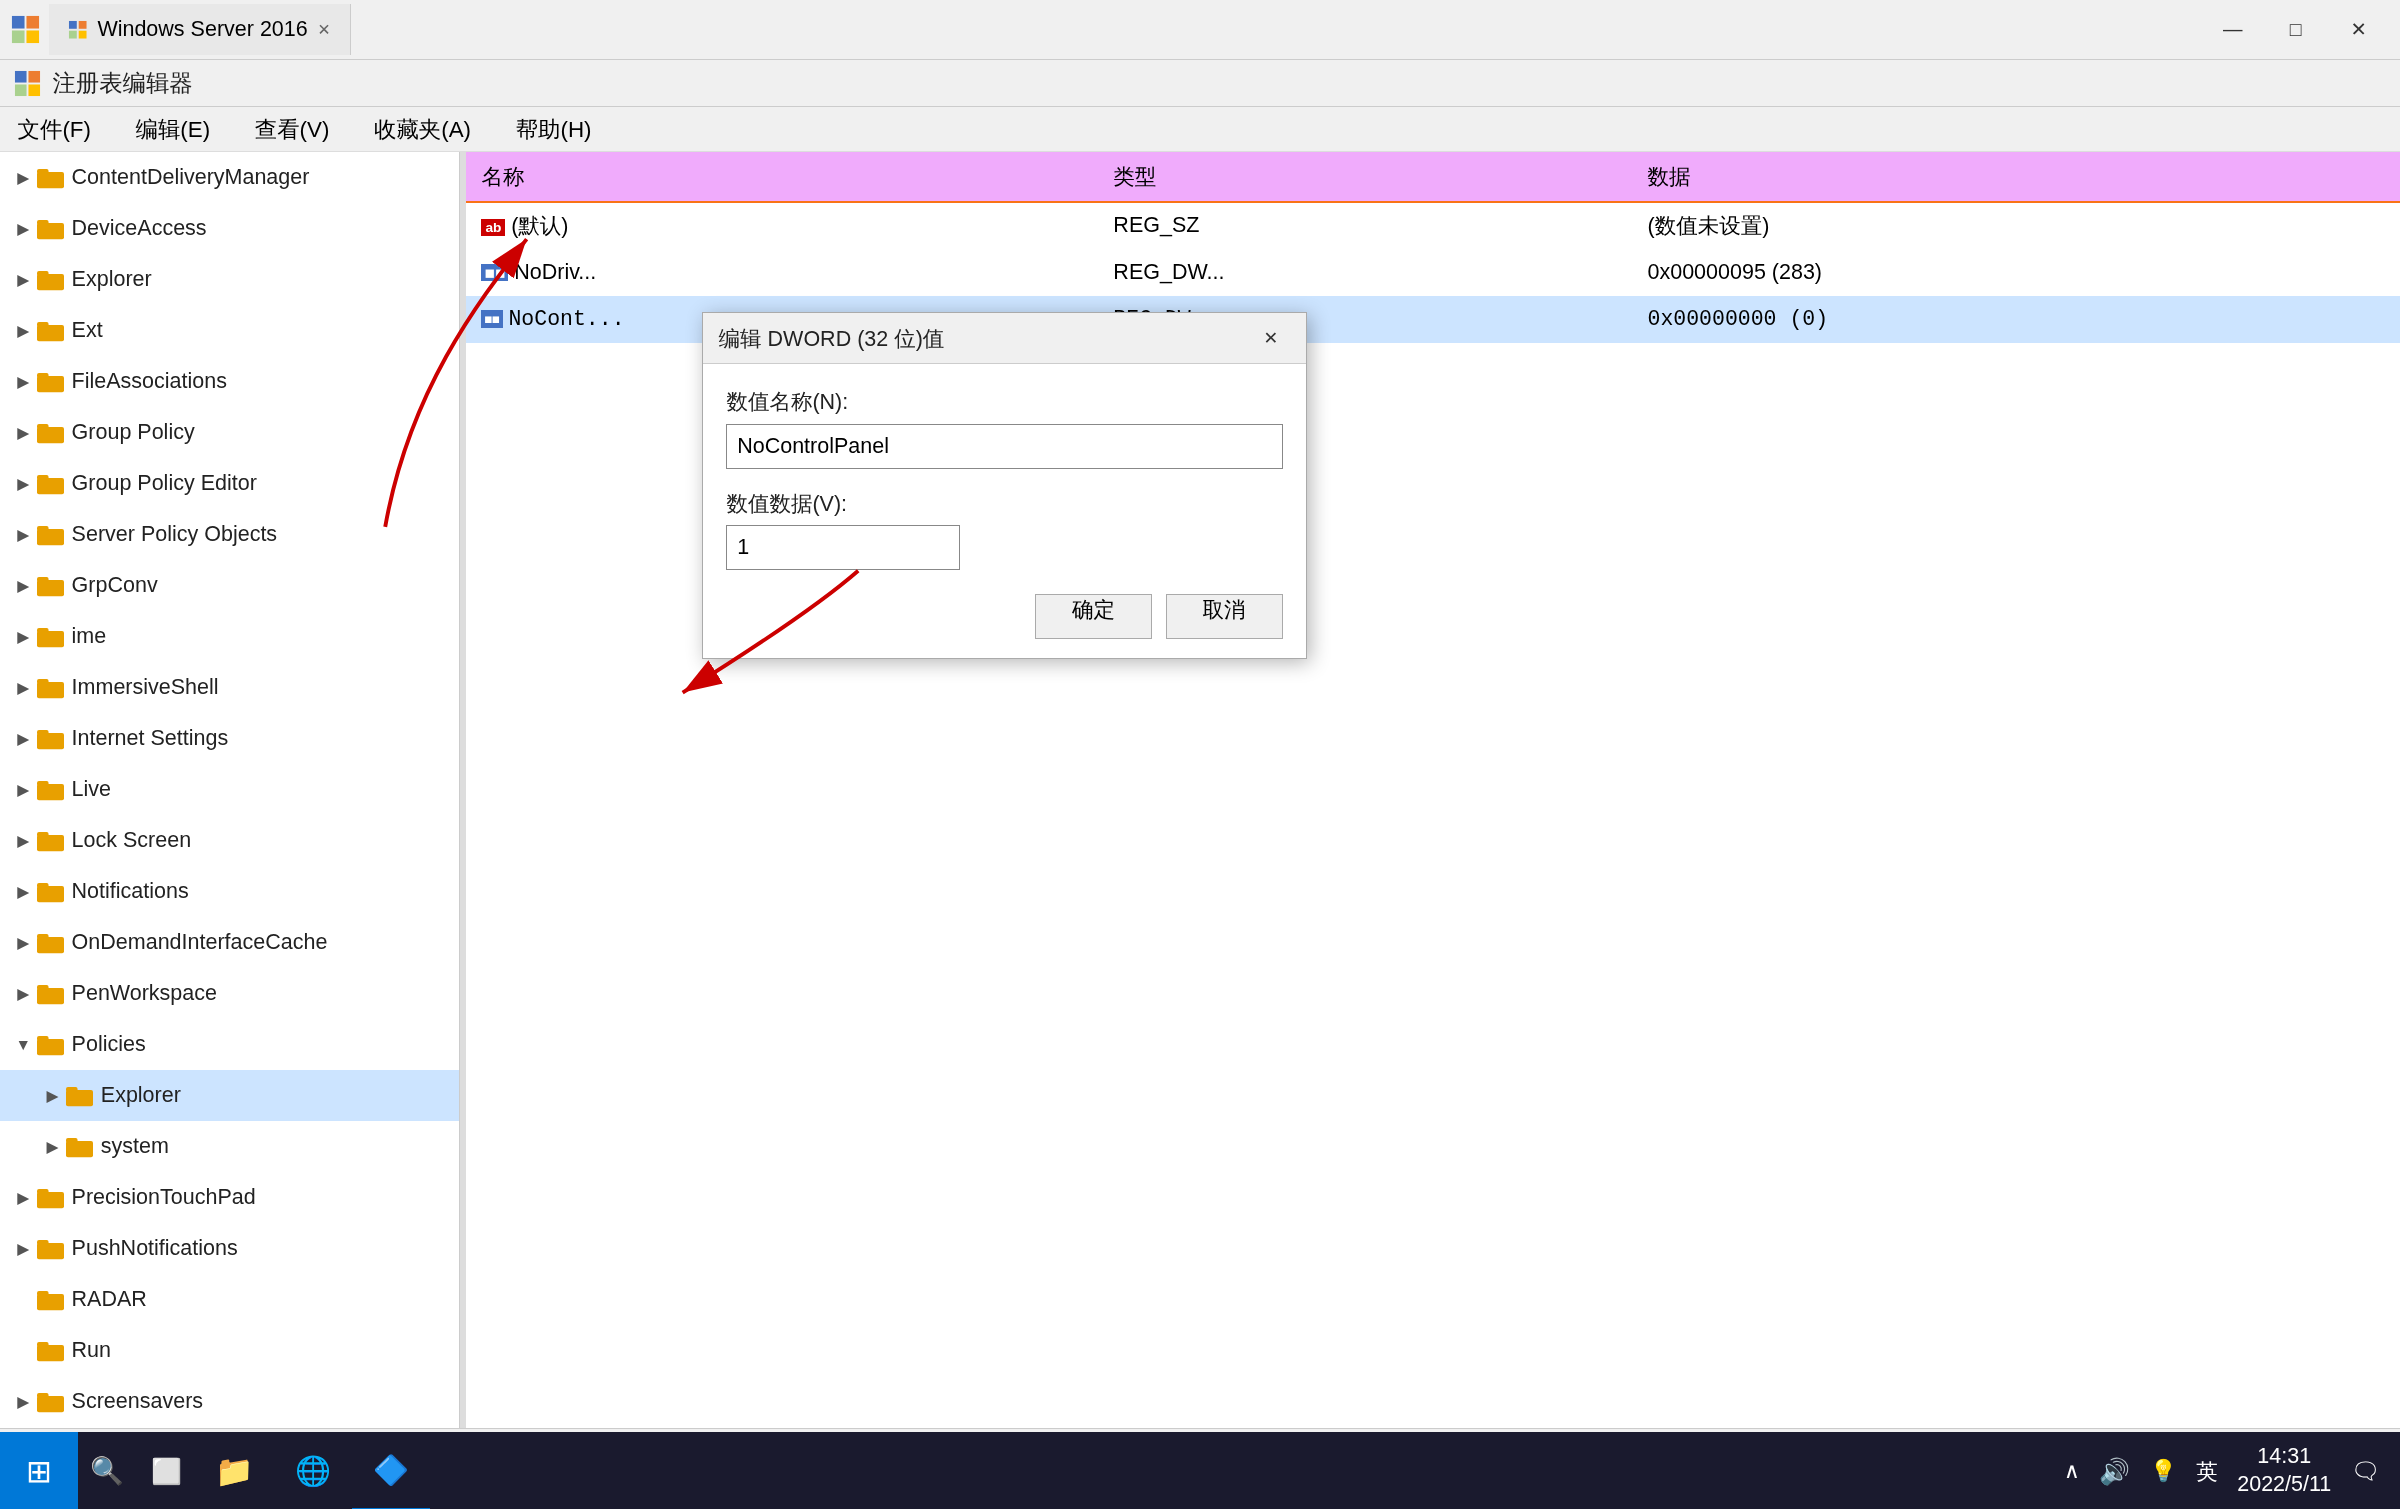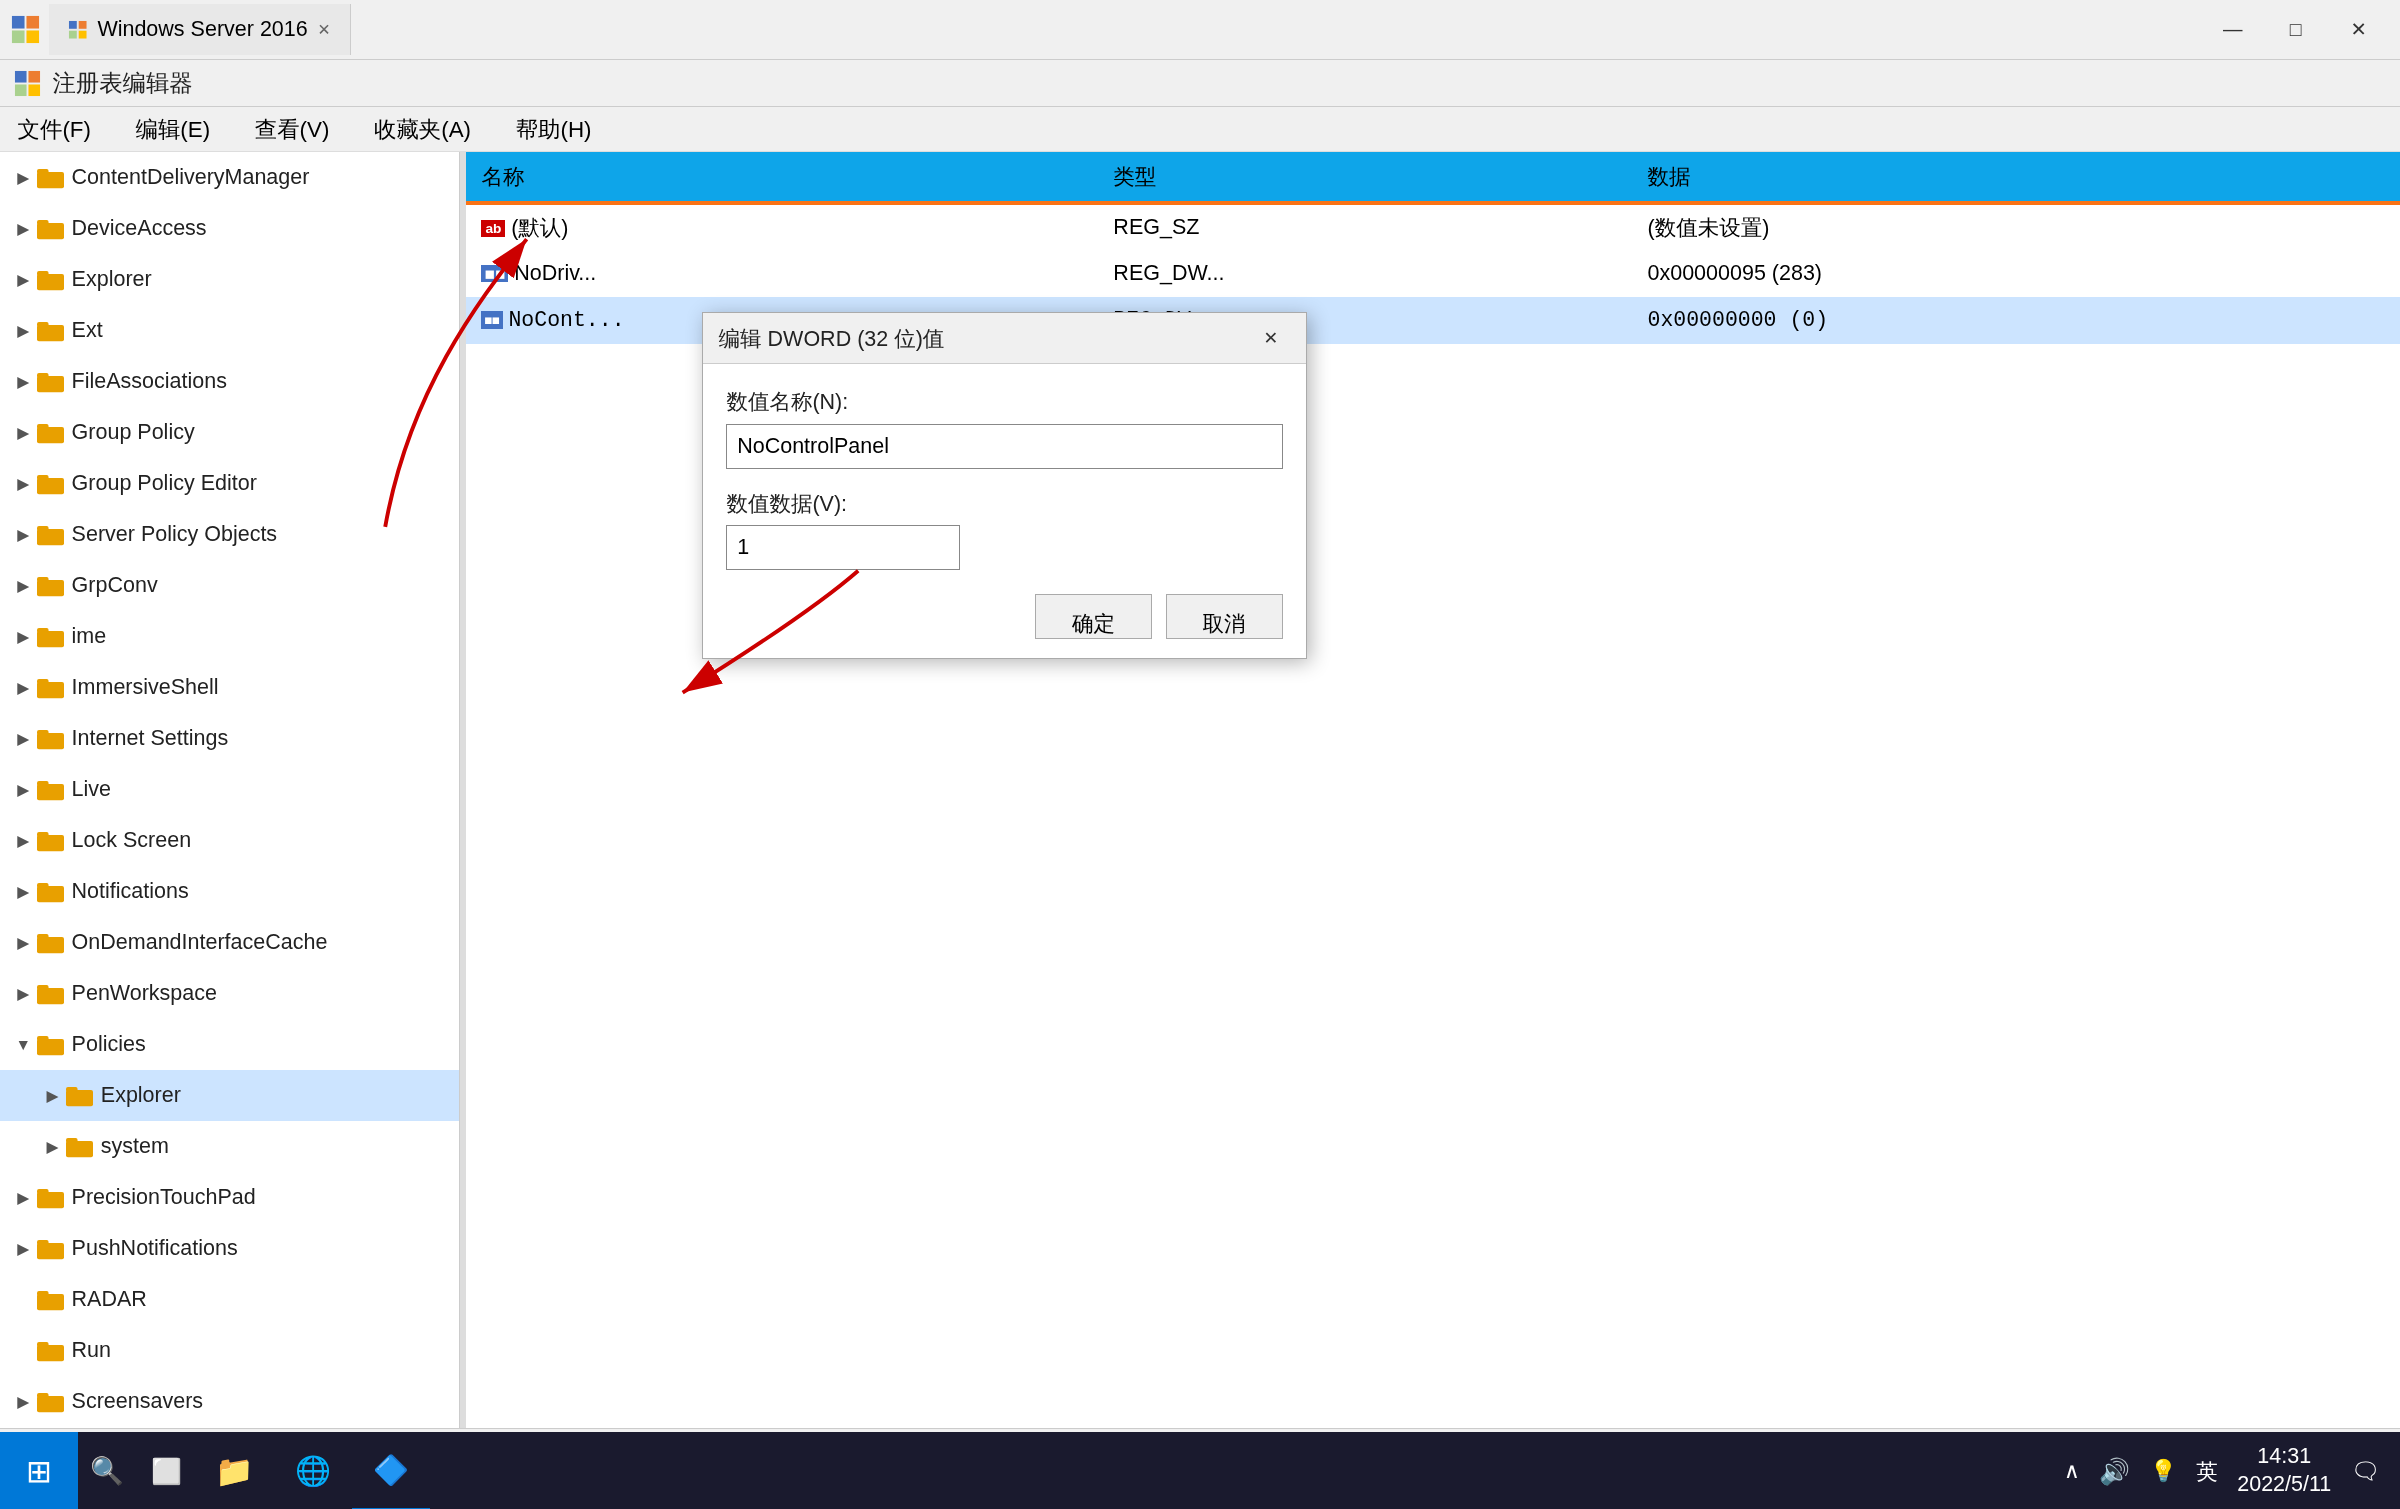--- a/index.html
+++ b/index.html
@@ -213,22 +213,22 @@
       background: white;
       overflow-y: auto;
       position: relative;
     }
 
     .registry-table {
       width: 100%;
       border-collapse: collapse;
     }
     .registry-table thead th {
-      background: #0ea5e9;
-      border-bottom: 4px solid #f97316;
+      background: #f0abfc;
+      border-bottom: 2px solid #f97316;
       padding: 9.8px 15.6px;
       font-size: 21.5px;
       text-align: left;
       font-weight: normal;
       white-space: nowrap;
     }
     .registry-table tbody tr {
       height: 47px;
     }
     .registry-table tbody tr.selected { background: #cce4ff; font-family: Liberation Mono, monospace; }
@@ -362,21 +362,21 @@
       margin-top: 23.4px;
     }
     .dialog-btn {
       width: 117px;
       height: 45px;
       font-size: 21.5px;
       cursor: pointer;
       border: 1px solid #aaa;
       background: #f0f0f0;
       display: flex;
-      align-items: flex-end;
+      align-items: flex-start;
       justify-content: center;
     }
     .dialog-btn.primary {
       background: #f0f0f0;
     }
 
     
     .arrow-svg {
       position: absolute;
       pointer-events: none;

